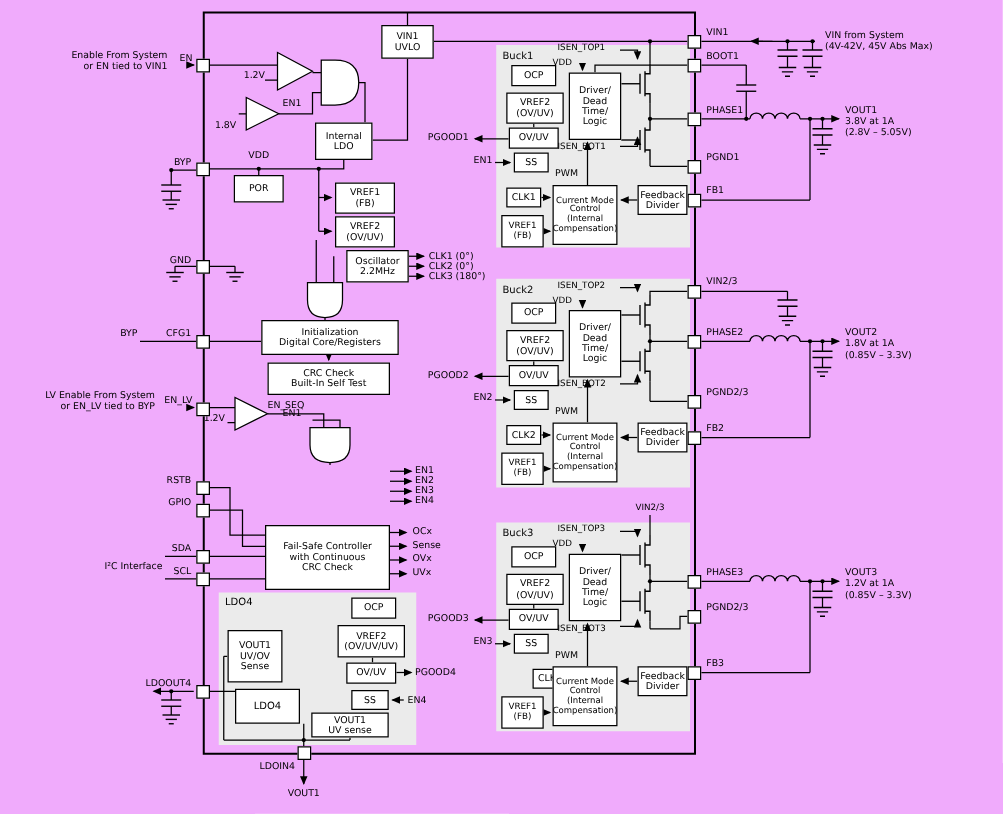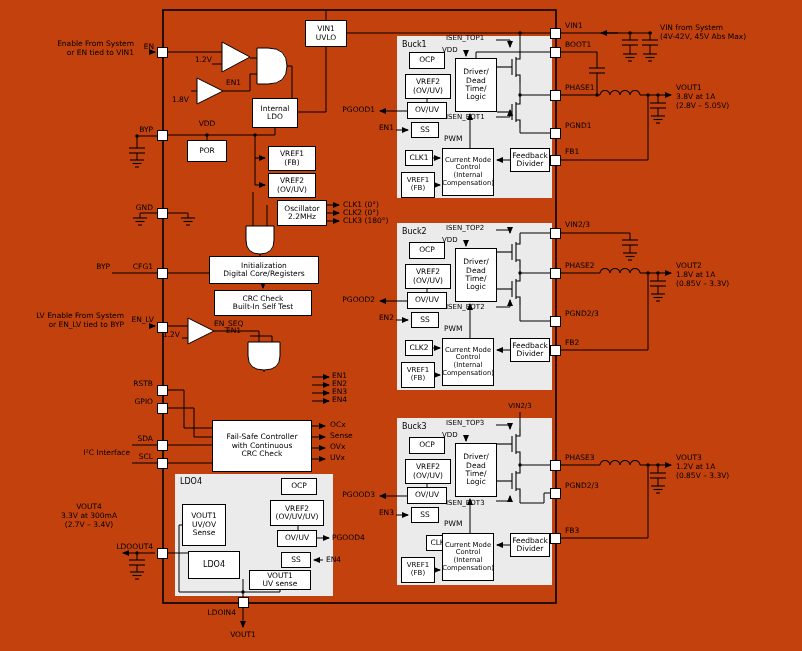--- a/index.html
+++ b/index.html
@@ -1,17 +1,17 @@
 <!DOCTYPE html>
 <html><head>
 <meta charset="utf-8">
 <style>
   *{margin:0;padding:0;box-sizing:border-box}
   body{background:#fff}
-  .stage{position:relative;width:802px;height:651px;background:#c2410c;color:#000;
+  .stage{position:relative;width:802px;height:651px;background:#f0abfc;color:#000;
          font-family:"DejaVu Sans","Liberation Sans",sans-serif;overflow:hidden}
   .gray{position:absolute;background:#ebebeb;z-index:0}
   svg.wires{position:absolute;left:0;top:0;z-index:1}
   .box{position:absolute;border:1px solid #000;background:#fff;display:flex;align-items:center;
        justify-content:center;text-align:center;white-space:pre-line;font-size:7.5px;line-height:1.12;z-index:2}
   .lbl{position:absolute;font-size:7.5px;line-height:1.18;white-space:pre-line;z-index:2}
   .rt{text-align:right}
   .ctr{text-align:center}
   .fs7{font-size:7px}
   .fs8{font-size:8px}
@@ -312,23 +312,20 @@
 UV sense</div>
 
   <div class="lbl rt" style="left:198px;top:609px;width:38px">LDOIN4</div>
   <div class="lbl ctr" style="left:222px;top:631px;width:42px">VOUT1</div>
 
   <div class="lbl rt" style="left:22px;top:40px;width:112px">Enable From System
 or EN tied to VIN1</div>
   <div class="lbl rt" style="left:14px;top:312px;width:110px">LV Enable From System
 or EN_LV tied to BYP</div>
   <div class="lbl rt" style="left:58px;top:449px;width:72px">I²C Interface</div>
-  <div class="lbl ctr" style="left:46px;top:503px;width:86px">VOUT4
-3.3V at 300mA
-(2.7V – 3.4V)</div>
 
   <div class="lbl" style="left:660px;top:24px;width:140px">VIN from System
 (4V-42V, 45V Abs Max)</div>
   <div class="lbl" style="left:676px;top:84px;width:100px">VOUT1
 3.8V at 1A
 (2.8V – 5.05V)</div>
   <div class="lbl" style="left:676px;top:262px;width:100px">VOUT2
 1.8V at 1A
 (0.85V – 3.3V)</div>
   <div class="lbl" style="left:676px;top:454px;width:100px">VOUT3

